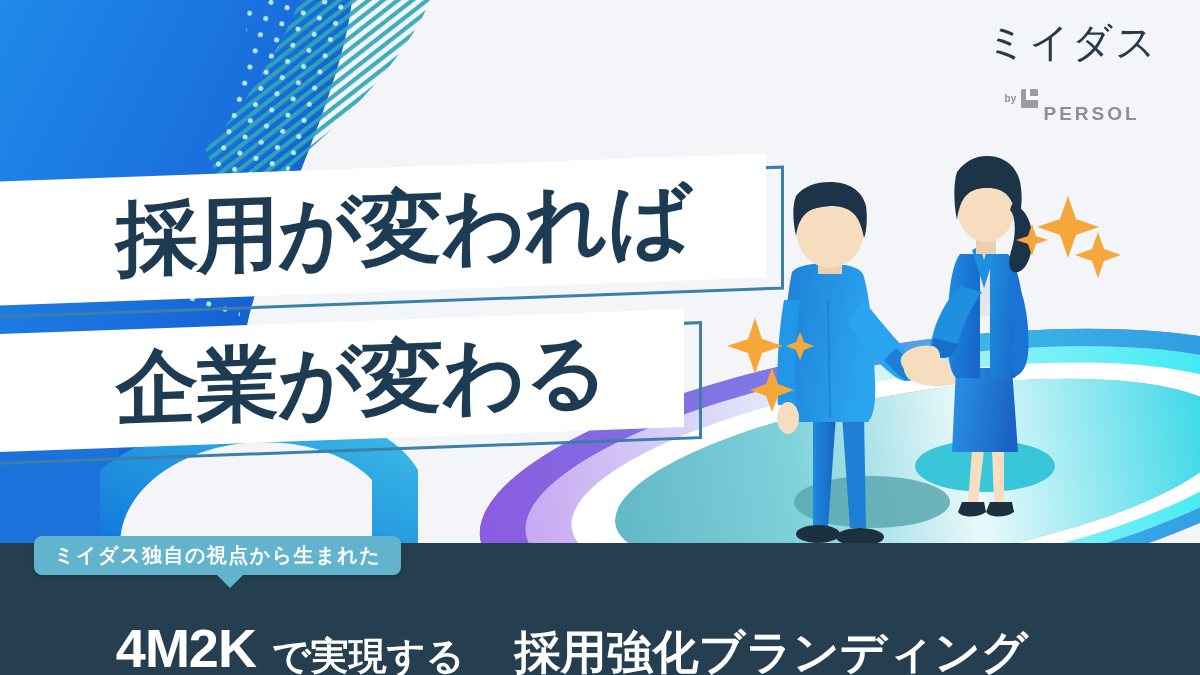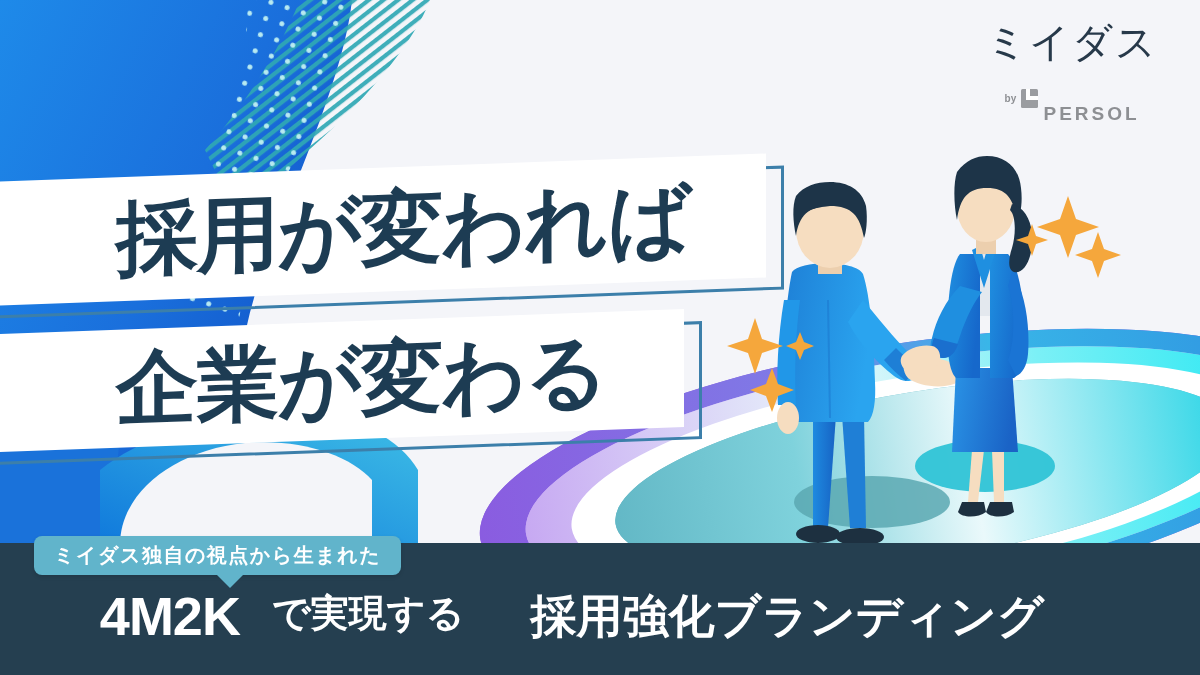--- a/index.html
+++ b/index.html
@@ -100,35 +100,35 @@
   
   .bottom-bar{
     position:absolute; left:0; bottom:0;
     width:1200px; height:132px;
     background:#253f50;
     z-index:35;
   }
   .bottom-headline{
     position:absolute; left:0; top:0;
     width:1144px; height:132px;
-    display:flex; align-items:center; justify-content:center;
-    gap:16px;
+    display:flex; align-items:flex-end; justify-content:center;
+    gap:0px;
     padding-top:14px;
   }
   .bh-num{
     color:#ffffff; font-weight:700;
     font-size:54px; line-height:1;
     letter-spacing:-1px;
     font-family:"Liberation Sans","DejaVu Sans",sans-serif;
   }
   .bh-mid{
     color:#ffffff; font-weight:700;
     font-size:38px; line-height:1;
     margin:0 14px 0 16px;
-    font-family:Liberation Mono, monospace;
+    font-family:Liberation Sans, sans-serif;
   }
   .bh-tail{
     color:#ffffff; font-weight:700;
     font-size:46px; line-height:1;
     letter-spacing:0px;
     font-family:"DejaVu Sans","Liberation Sans",sans-serif;
     margin-left:36px;
   }
 
   

